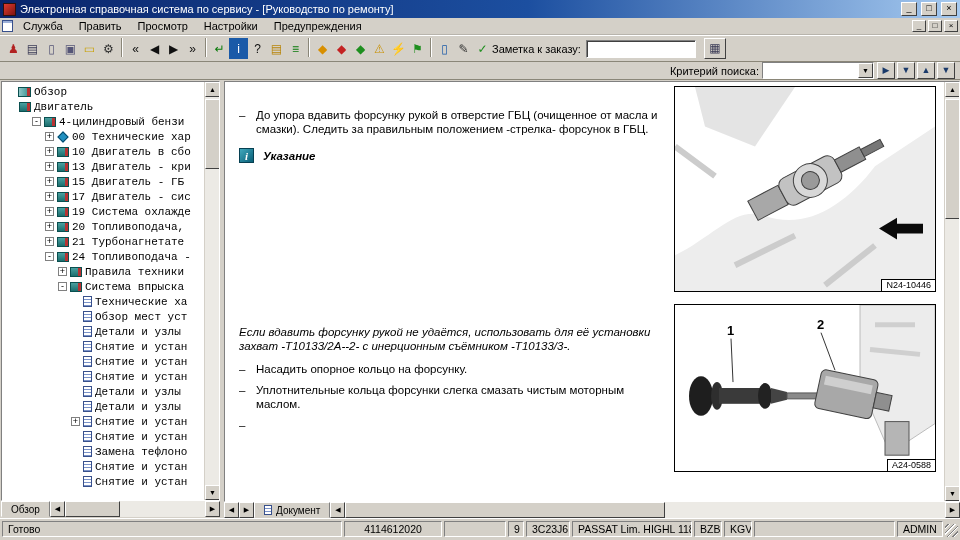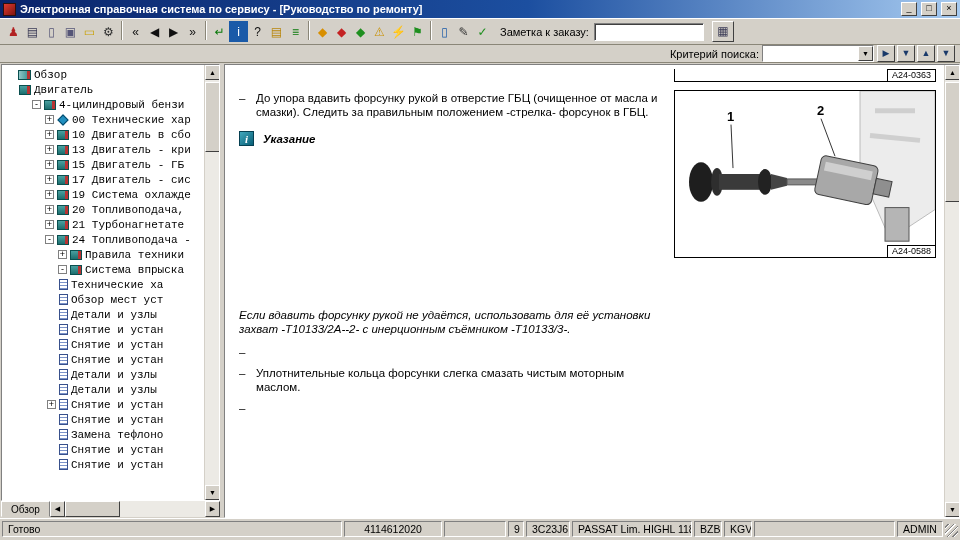--- a/index.html
+++ b/index.html
@@ -4,40 +4,40 @@
 <style>
   *{margin:0;padding:0;box-sizing:border-box}
   html,body{width:960px;height:540px;overflow:hidden;background:#d4d0c8;
     font-family:"Liberation Sans",sans-serif;font-size:11px;color:#000}
   .window{width:960px;height:540px;display:flex;flex-direction:column;background:#d4d0c8}
 
   
   .titlebar{height:18px;background:linear-gradient(90deg,#0a246a 0%,#1c4fa0 55%,#a6caf0 100%);
     display:flex;align-items:center;gap:4px;padding:0 3px;flex:none}
   .app-icon{width:13px;height:13px;background:linear-gradient(135deg,#e03a2f,#7d1410);border:1px solid #30100c;flex:none}
-  .title-text{color:#fff;font-weight:bold;flex:1;white-space:nowrap;overflow:hidden}
+  .title-text{color:#fff;font-weight:normal;flex:1;white-space:nowrap;overflow:hidden}
   .winbtn{width:16px;height:14px;background:#d4d0c8;border:1px solid;border-color:#fff #404040 #404040 #fff;
     font-size:9px;line-height:11px;text-align:center;flex:none}
 
   
   .menubar{height:17px;display:flex;align-items:center;padding:0 2px;gap:2px;flex:none;border-bottom:1px solid #b8b4ac}
   .child-icon{width:11px;height:12px;background:#fff;border:1px solid #38508c;
     box-shadow:inset 0 2px 0 #9db0d8;flex:none}
   .menubar-items{display:flex;flex:1}
   .menu-item{padding:1px 8px;white-space:nowrap}
   .childbtn{width:14px;height:12px;background:#d4d0c8;border:1px solid;border-color:#fff #404040 #404040 #fff;
     font-size:8px;line-height:9px;text-align:center;flex:none}
 
   
   .toolbar{height:27px;display:flex;align-items:center;padding:2px 4px;flex:none;
     border-top:1px solid #fff;border-bottom:1px solid #8a8678;gap:0}
   .tb-btn{width:19px;height:21px;display:flex;align-items:center;justify-content:center;
     font-size:12px;border:1px solid transparent;flex:none;cursor:default}
   .tb-sep{width:2px;height:19px;border-left:1px solid #8a8678;border-right:1px solid #fff;margin:0 3px;flex:none}
-  .tb-label{margin-left:8px;white-space:nowrap}
+  .tb-label{margin-left:0;white-space:nowrap}
   .tb-input{width:110px;height:18px;margin-left:5px;background:#fff;border:1px solid;
     border-color:#808080 #fff #fff #808080;box-shadow:inset 1px 1px 0 #404040;padding:0 3px;font-size:11px}
   .tb-endbtn{width:22px;height:21px;margin-left:8px;background:#d4d0c8;border:1px solid;
     border-color:#fff #404040 #404040 #fff;font-size:12px;text-align:center;line-height:19px;flex:none;color:#3a3a55}
 
   
   .chapterbar{height:18px;display:flex;align-items:center;padding:0 5px;flex:none;border-bottom:1px solid #8a8678}
   .chapter-text{white-space:nowrap}
   .search-group{margin-left:auto;display:flex;align-items:center;gap:3px}
   .combo{display:flex;width:112px;height:17px;background:#fff;border:1px solid;border-color:#808080 #fff #fff #808080;
@@ -48,21 +48,21 @@
   .cb-btn{width:18px;height:17px;background:#d4d0c8;border:1px solid;border-color:#fff #404040 #404040 #fff;
     font-size:9px;text-align:center;line-height:15px;flex:none;color:#1a3a6a}
 
   
   .main{flex:1;display:flex;overflow:hidden}
   .tree-panel{width:221px;flex:none;display:flex;flex-direction:column;padding:1px}
   .tree-wrap{flex:1;display:flex;overflow:hidden;border:1px solid;border-color:#808080 #fff #fff #808080;background:#fff}
   .tree-view{flex:1;overflow:hidden;padding-top:2px;font-family:"Liberation Mono",monospace;font-size:11px}
   .tree-row{height:15px;display:flex;align-items:center;gap:3px;white-space:nowrap;cursor:default}
   .lvl-0{padding-left:4px}.lvl-1{padding-left:5px}.lvl-2{padding-left:30px}
-  .lvl-3{padding-left:43px}.lvl-4{padding-left:56px}.lvl-5{padding-left:45px}
+  .lvl-3{padding-left:43px}.lvl-4{padding-left:56px}.lvl-5{padding-left:69px}
   .exp{width:9px;height:9px;border:1px solid #808080;background:#fff;font-size:9px;line-height:7px;
     text-align:center;flex:none;font-family:"Liberation Sans",sans-serif}
   .exp:empty{visibility:hidden}
   .ticon{flex:none;display:inline-block}
   .ticon.bookopen{width:13px;height:10px;background:linear-gradient(90deg,#8fc6c6,#2e8b8b);border:1px solid #0a4f4f;
     box-shadow:inset -3px 0 0 #b73333}
   .ticon.book{width:12px;height:10px;background:linear-gradient(180deg,#4aa0a0,#1c6e6e);border:1px solid #0a4f4f;
     box-shadow:inset -3px 0 0 #b73333}
   .ticon.diamond{width:8px;height:8px;background:#2090c0;border:1px solid #04486a;transform:rotate(45deg);margin:0 2px}
   .ticon.doc{width:9px;height:11px;border:1px solid #38508c;
@@ -126,20 +126,38 @@
 <div class="window">
 
   <div class="titlebar">
     <div class="app-icon"></div>
     <div class="title-text">Электронная справочная система по сервису - [Руководство по ремонту]</div>
     <div class="winbtn g-min"></div>
     <div class="winbtn g-res"></div>
     <div class="winbtn g-cls"></div>
   </div>
 
+  <div class="menubar">
+    <div class="child-icon"></div>
+    <div class="menubar-items">
+
+        <span class="menu-item">Служба</span>
+
+        <span class="menu-item">Править</span>
+
+        <span class="menu-item">Просмотр</span>
+
+        <span class="menu-item">Настройки</span>
+
+        <span class="menu-item">Предупреждения</span>
+      </div>
+    <div class="childbtn g-min"></div>
+    <div class="childbtn g-res"></div>
+    <div class="childbtn g-cls"></div>
+  </div>
 
   <div class="toolbar">
     <div style="display:flex">
 
         <div class="tb-btn" style="color: rgb(178, 34, 34);">♟</div>
 
         <div class="tb-btn" style="color: rgb(58, 58, 85);">▤</div>
 
         <div class="tb-btn" style="color: rgb(85, 85, 119);">▯</div>
 
@@ -420,35 +438,50 @@
               <span class="dash">–</span>
               <span>До упора вдавить форсунку рукой в отверстие ГБЦ (очищенное от масла и смазки). Следить за правильным положением -стрелка- форсунок в ГБЦ.</span>
             </div>
             <div class="note-head">
               <span class="note-icon">i</span>
               <span class="note-title">Указание</span>
             </div>
             <div class="italic-para">Если вдавить форсунку рукой не удаётся, использовать для её установки захват -T10133/2А--2- с инерционным съёмником -T10133/3-.</div>
             <div class="step">
               <span class="dash">–</span>
+              <span>Насадить опорное кольцо на форсунку.</span>
             </div>
             <div class="step">
               <span class="dash">–</span>
               <span>Уплотнительные кольца форсунки слегка смазать чистым моторным маслом.</span>
             </div>
             <div class="step">
               <span class="dash">–</span>
             </div>
           </div>
 
           <div class="fig-col">
-            <div class="fig fig-top">
-              <div class="fig-label">A24-0363</div>
-            </div>
-
+
+            <div class="fig fig-mid">
+              <svg viewBox="0 0 260 206" preserveAspectRatio="none">
+                <path d="M0,170 C40,150 60,120 90,130 C130,145 170,120 200,80 L260,40 L260,206 L0,206 Z" fill="#ededed"></path>
+                <path d="M20,0 L120,0 L80,60 L30,40 Z" fill="#e4e4e4"></path>
+                <path d="M0,60 L40,90 M60,180 L120,150 M150,200 L200,160" stroke="#cccccc" stroke-width="6" fill="none"></path>
+                <g transform="rotate(-28 130 95)">
+                  <rect x="70" y="86" width="34" height="22" fill="#a8a8a8" stroke="#404040"></rect>
+                  <rect x="104" y="82" width="62" height="30" rx="8" fill="#c2c2c2" stroke="#404040"></rect>
+                  <circle cx="135" cy="97" r="17" fill="#d8d8d8" stroke="#404040"></circle>
+                  <circle cx="135" cy="97" r="9" fill="#9a9a9a" stroke="#404040"></circle>
+                  <rect x="166" y="90" width="28" height="14" fill="#8f8f8f" stroke="#404040"></rect>
+                  <rect x="194" y="93" width="22" height="8" fill="#777777" stroke="#404040"></rect>
+                </g>
+                <polygon points="204,143 222,132 222,138 248,138 248,148 222,148 222,154" fill="#0a0a0a"></polygon>
+              </svg>
+              <div class="fig-label">N24-10446</div>
+            </div>
 
             <div class="fig fig-bot">
               <svg viewBox="0 0 260 168" preserveAspectRatio="none">
                 <path d="M185,0 L260,0 L260,120 L215,150 L185,80 Z" fill="#ececec" stroke="#bbbbbb"></path>
                 <path d="M200,20 L240,20 M195,45 L245,50" stroke="#cfcfcf" stroke-width="5" fill="none"></path>
                 <ellipse cx="26" cy="92" rx="12" ry="20" fill="#1e1e1e"></ellipse>
                 <ellipse cx="42" cy="92" rx="6" ry="14" fill="#2e2e2e"></ellipse>
                 <rect x="44" y="84" width="42" height="16" fill="#3a3a3a"></rect>
                 <ellipse cx="90" cy="92" rx="7" ry="13" fill="#222222"></ellipse>
                 <polygon points="96,84 112,88 112,96 96,100" fill="#444444"></polygon>
@@ -470,30 +503,45 @@
 
         </div>
         <div class="vscroll">
           <div class="sb-btn arr-up"></div>
           <div class="vs-track">
             <div class="vs-thumb" style="top:2px;height:120px"></div>
           </div>
           <div class="sb-btn arr-dn"></div>
         </div>
       </div>
+      <div class="panel-bottom">
+        <div class="hs-btn arr-lf"></div>
+        <div class="hs-btn arr-rt"></div>
+        <div class="tab">
+          <span class="tab-icon"></span>
+          <span>Документ</span>
+        </div>
+        <div class="hscroll">
+          <div class="hs-btn arr-lf"></div>
+          <div class="hs-track">
+            <div class="hs-thumb" style="left:0;width:320px"></div>
+          </div>
+          <div class="hs-btn arr-rt"></div>
+        </div>
+      </div>
     </div>
   </div>
 
   <div class="statusbar">
     <div class="sb-cell" style="width:340px">Готово</div>
     <div class="sb-cell" style="width:98px;text-align:center">4114612020</div>
     <div class="sb-cell" style="width:62px"></div>
     <div class="sb-cell" style="width:16px;text-align:center">9</div>
     <div class="sb-cell" style="width:44px;text-align:left">3C23J6</div>
     <div class="sb-cell" style="width:120px">PASSAT Lim. HIGHL 118</div>
     <div class="sb-cell" style="width:28px;text-align:center">BZB</div>
     <div class="sb-cell" style="width:28px;text-align:center">KGV</div>
     <div class="sb-cell" style="flex:1"></div>
-    <div class="sb-cell" style="width:46px;text-align:center">ADMIN</div>
+    <div class="sb-cell" style="width:46px;text-align:left">ADMIN</div>
     <div class="grip"></div>
   </div>
 
 </div>
 
 </body></html>

